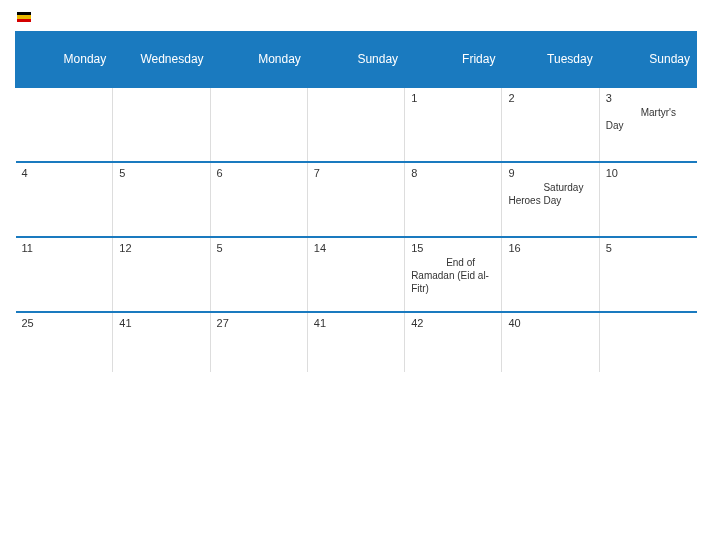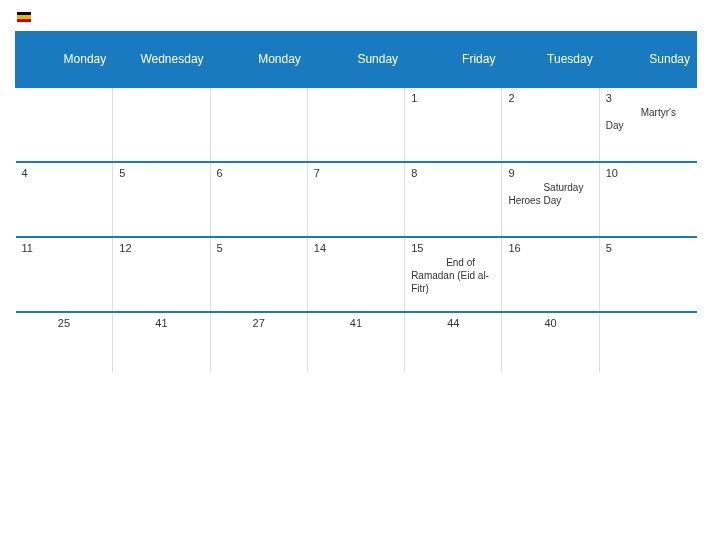--- a/index.html
+++ b/index.html
@@ -116,21 +116,20 @@
     .cell-event {
       font-size: 10px;
       color: #333;
       line-height: 1.3;
       margin-left: 35px;
     }
 
     
     .calendar tbody tr:last-child td {
       height: 60px;
-      text-align: center;
     }
   </style>
 </head>
 <body>
 
 <div class="page">
 
   <div class="header">
     <div class="logo">
       <div>
@@ -217,21 +216,21 @@
           <td>
             <span class="cell-number">41</span>
           </td>
           <td>
             <span class="cell-number">27</span>
           </td>
           <td>
             <span class="cell-number">41</span>
           </td>
           <td>
-            <span class="cell-number">44</span>
+            <span class="cell-number">42</span>
           </td>
           <td>
             <span class="cell-number">40</span>
           </td>
           <td></td>
         </tr>
       </tbody>
   </table>
 </div>
 

